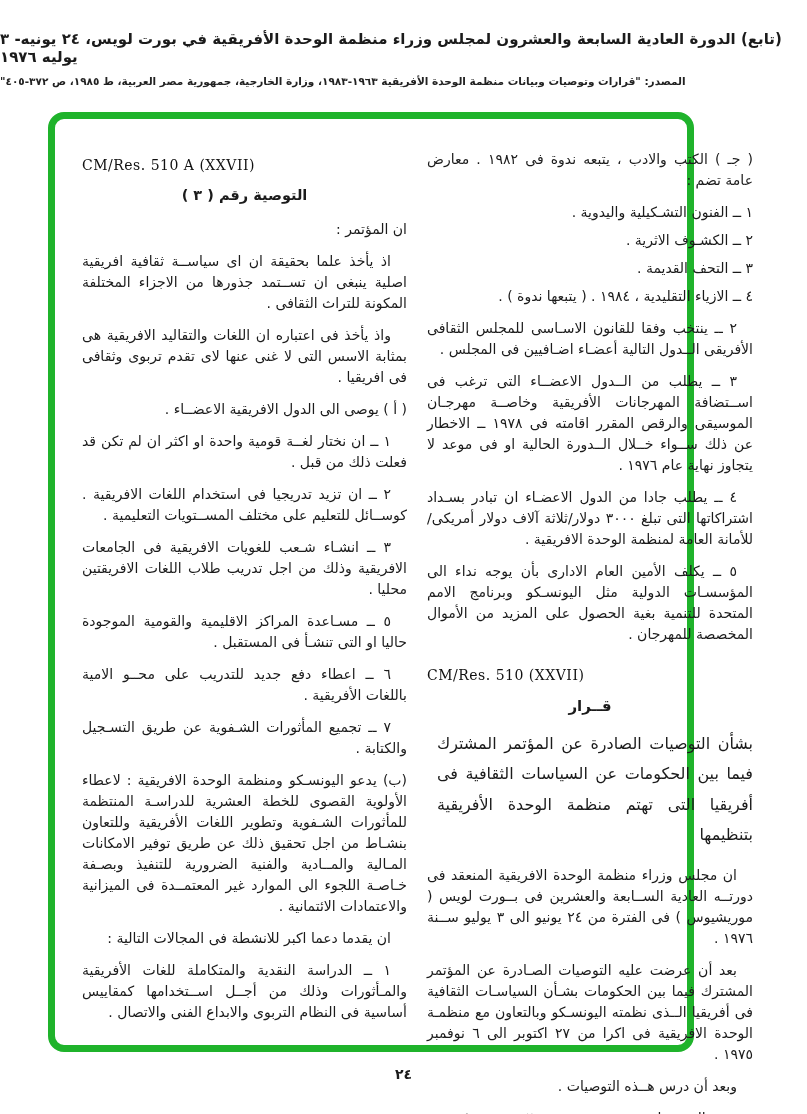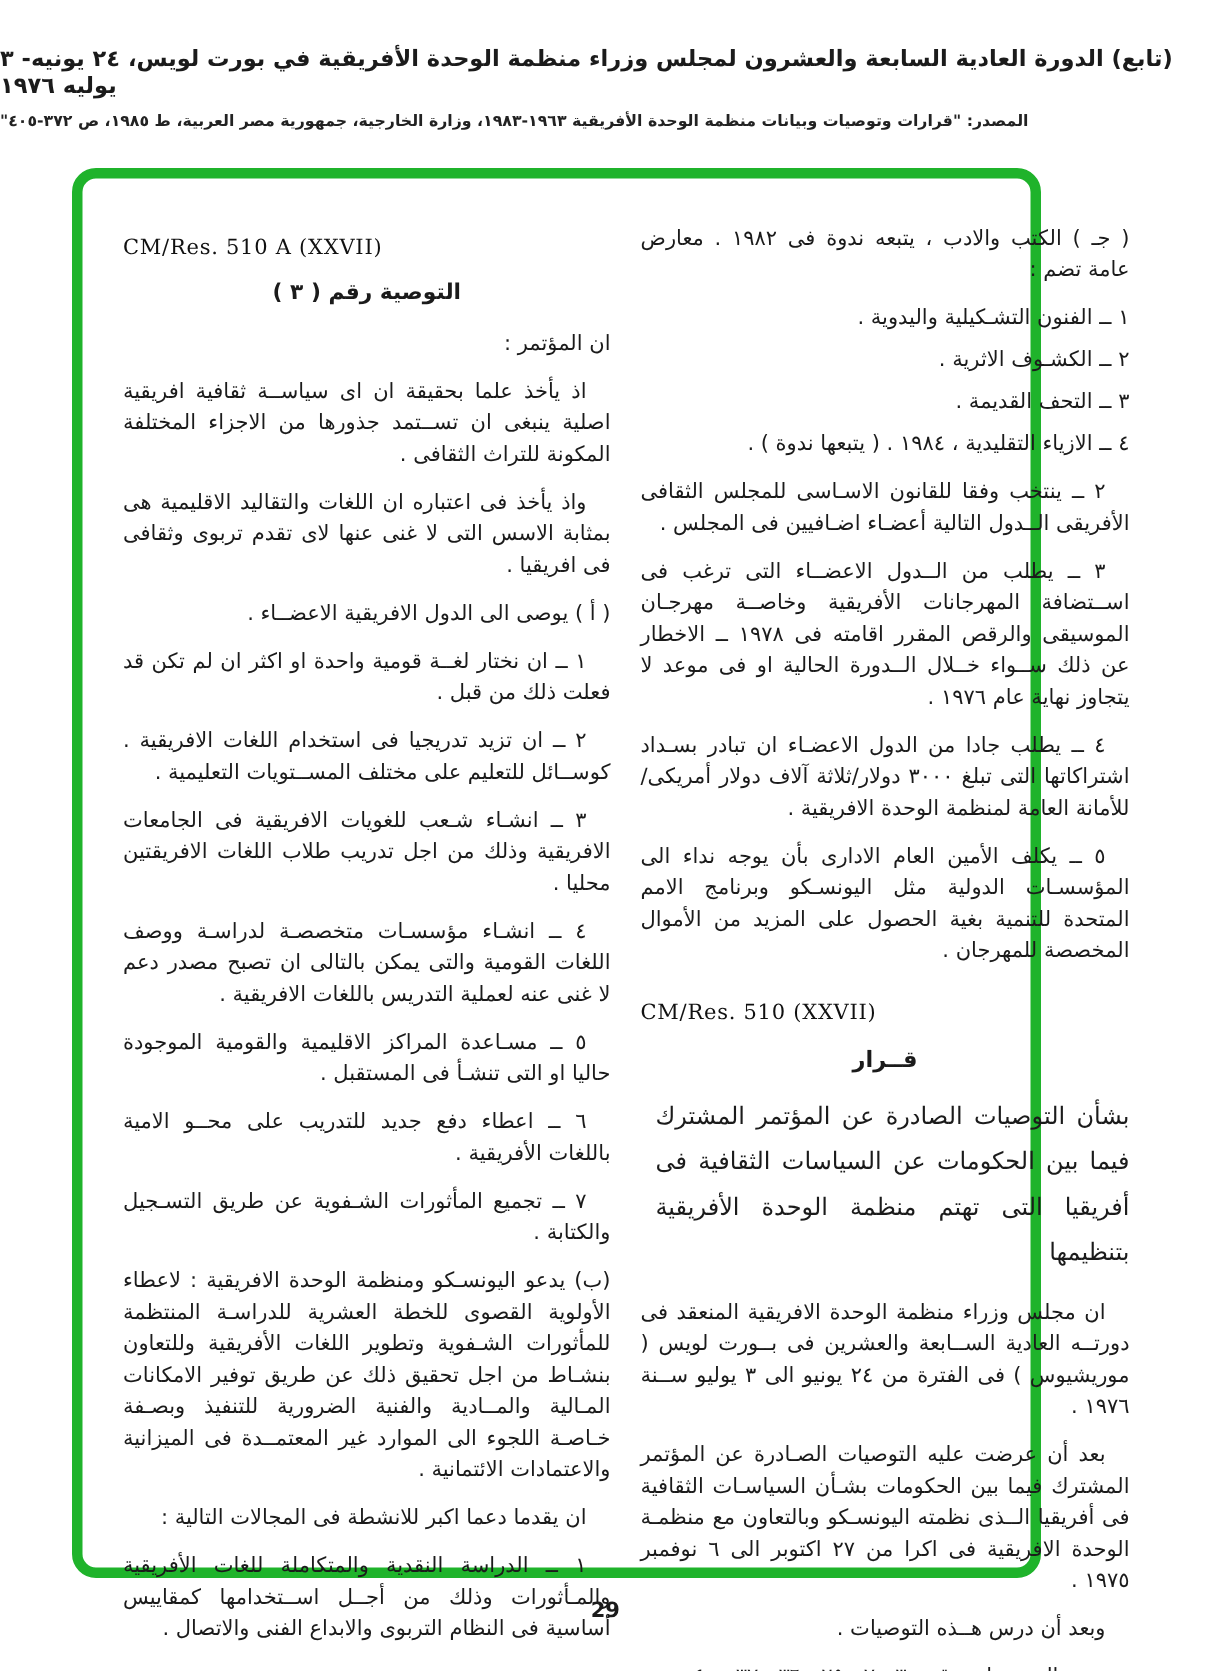--- a/index.html
+++ b/index.html
@@ -77,26 +77,25 @@
     <div class="line2">المصدر: "قرارات وتوصيات وبيانات منظمة الوحدة الأفريقية ١٩٦٣-١٩٨٣، وزارة الخارجية، جمهورية مصر العربية، ط ١٩٨٥، ص ٣٧٢-٤٠٥"</div>
   </div>
 
   <div class="frame">
 
     <div class="col col-left">
       <p class="docref">CM/Res. 510 A (XXVII)</p>
       <p class="rec-title">التوصية رقم ( ٣ )</p>
       <p class="para">ان المؤتمر :</p>
       <p class="para indent">اذ يأخذ علما بحقيقة ان اى سياســة ثقافية افريقية اصلية ينبغى ان تســتمد جذورها من الاجزاء المختلفة المكونة للتراث الثقافى .</p>
-      <p class="para indent">واذ يأخذ فى اعتباره ان اللغات والتقاليد الاقليمية هى بمثابة الاسس التى لا غنى عنها لاى تقدم تربوى وثقافى فى افريقيا .</p>
+      <p class="para indent">واذ يأخذ فى اعتباره ان اللغات والتقاليد الافريقية هى بمثابة الاسس التى لا غنى عنها لاى تقدم تربوى وثقافى فى افريقيا .</p>
       <p class="para">( أ ) يوصى الى الدول الافريقية الاعضــاء .</p>
       <p class="para indent">١ ــ ان نختار لغــة قومية واحدة او اكثر ان لم تكن قد فعلت ذلك من قبل .</p>
       <p class="para indent">٢ ــ ان تزيد تدريجيا فى استخدام اللغات الافريقية . كوســائل للتعليم على مختلف المســتويات التعليمية .</p>
       <p class="para indent">٣ ــ انشـاء شـعب للغويات الافريقية فى الجامعات الافريقية وذلك من اجل تدريب طلاب اللغات الافريقتين محليا .</p>
-      <p class="para indent">٤ ــ انشـاء مؤسسـات متخصصـة لدراسـة ووصف اللغات القومية والتى يمكن بالتالى ان تصبح مصدر دعم لا غنى عنه لعملية التدريس باللغات الافريقية .</p>
       <p class="para indent">٥ ــ مسـاعدة المراكز الاقليمية والقومية الموجودة حاليا او التى تنشـأ فى المستقبل .</p>
       <p class="para indent">٦ ــ اعطاء دفع جديد للتدريب على محــو الامية باللغات الأفريقية .</p>
       <p class="para indent">٧ ــ تجميع المأثورات الشـفوية عن طريق التسـجيل والكتابة .</p>
       <p class="para">(ب) يدعو اليونسـكو ومنظمة الوحدة الافريقية : لاعطاء الأولوية القصوى للخطة العشرية للدراسـة المنتظمة للمأثورات الشـفوية وتطوير اللغات الأفريقية وللتعاون بنشـاط من اجل تحقيق ذلك عن طريق توفير الامكانات المـالية والمــادية والفنية الضرورية للتنفيذ وبصـفة خـاصـة اللجوء الى الموارد غير المعتمــدة فى الميزانية والاعتمادات الائتمانية .</p>
       <p class="para indent">ان يقدما دعما اكبر للانشطة فى المجالات التالية :</p>
       <p class="para indent">١ ــ الدراسة النقدية والمتكاملة للغات الأفريقية والمـأثورات وذلك من أجــل اســتخدامها كمقاييس أساسية فى النظام التربوى والابداع الفنى والاتصال .</p>
     </div>
 
     <div class="col col-right">
       <p class="para">( جـ ) الكتب والادب ، يتبعه ندوة فى ١٩٨٢ . معارض عامة تضم :</p>
@@ -112,15 +111,15 @@
       <p class="decision-heading">قــرار</p>
       <p class="decision-subject">بشأن التوصيات الصادرة عن المؤتمر المشترك فيما بين الحكومات عن السياسات الثقافية فى أفريقيا التى تهتم منظمة الوحدة الأفريقية بتنظيمها</p>
       <p class="para indent">ان مجلس وزراء منظمة الوحدة الافريقية المنعقد فى دورتــه العادية الســابعة والعشرين فى بــورت لويس ( موريشيوس ) فى الفترة من ٢٤ يونيو الى ٣ يوليو ســنة ١٩٧٦ .</p>
       <p class="para indent">بعد أن عرضت عليه التوصيات الصـادرة عن المؤتمر المشترك فيما بين الحكومات بشـأن السياسـات الثقافية فى أفريقيا الــذى نظمته اليونسـكو وبالتعاون مع منظمـة الوحدة الافريقية فى اكرا من ٢٧ اكتوبر الى ٦ نوفمبر ١٩٧٥ .</p>
       <p class="para indent">وبعد أن درس هــذه التوصيات .</p>
       <p class="para indent">يقــر التوصــيات رقــم ٣ ، ٧ ، ٢٥ ، ٣٦ ، ٣٧ ، ٤٠ .</p>
     </div>
 
   </div>
 
-  <div class="pagenum">29</div>
+  <div class="pagenum">٢٤</div>
 
 </div>
 
 </body></html>

